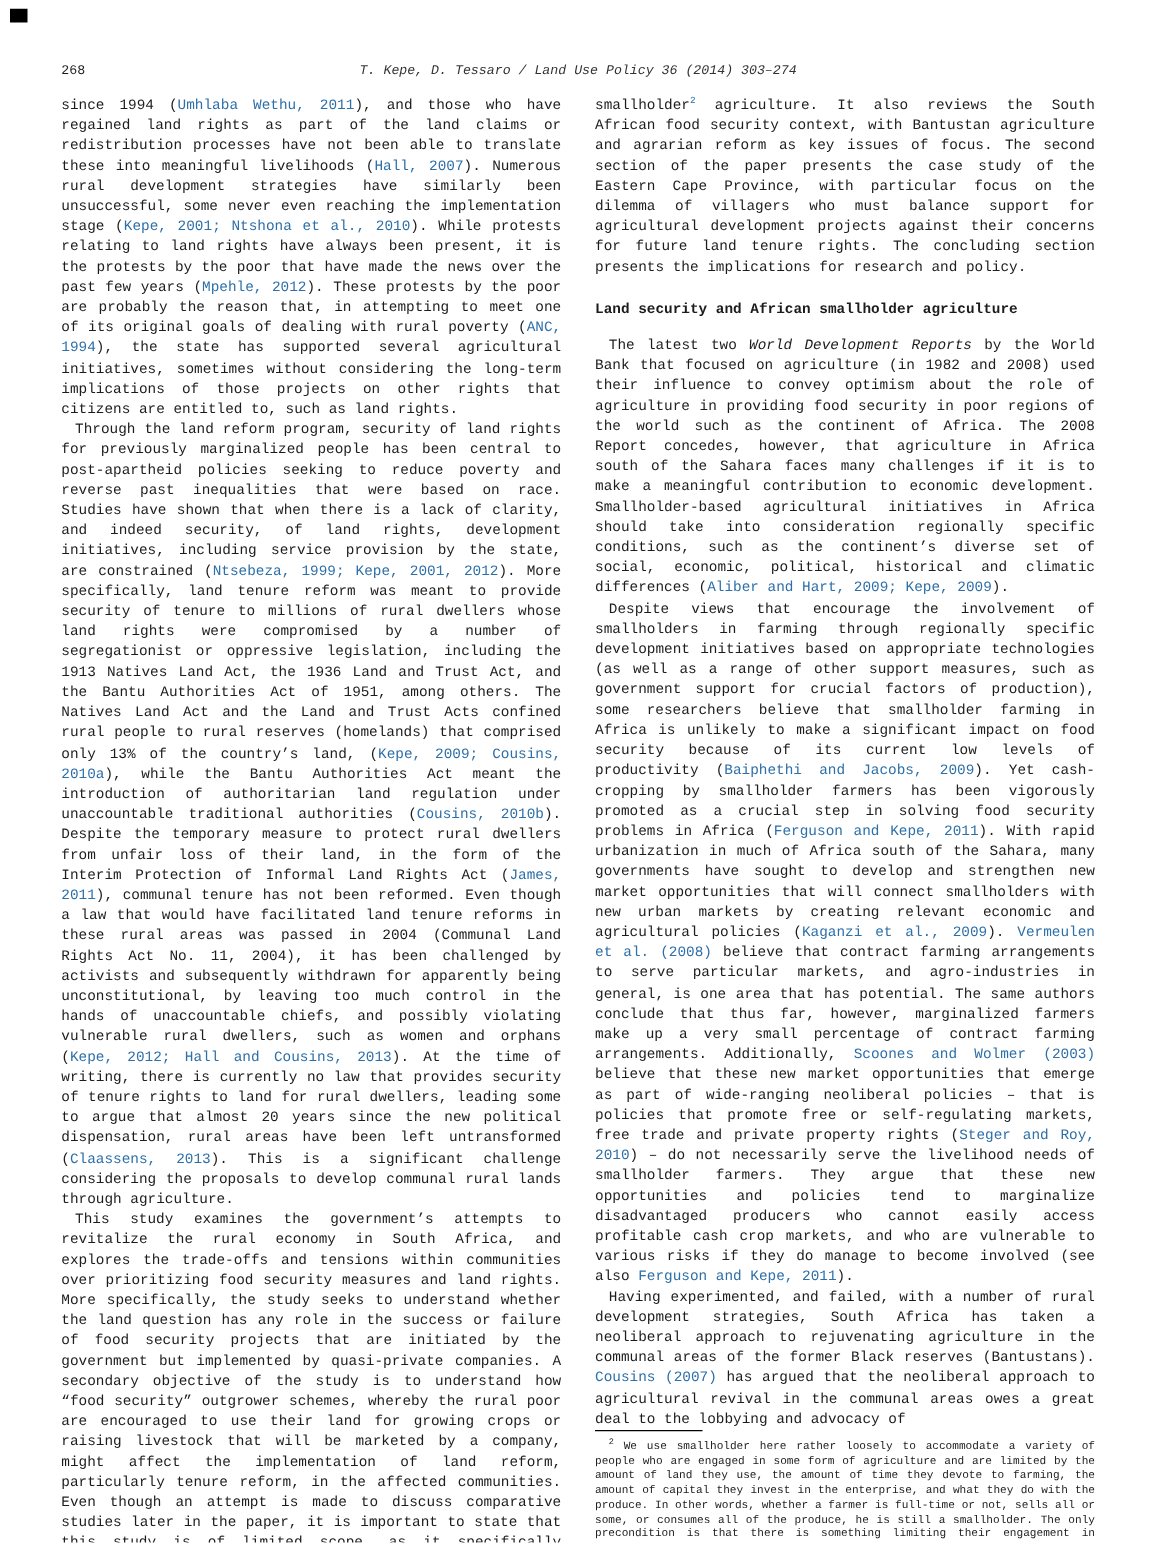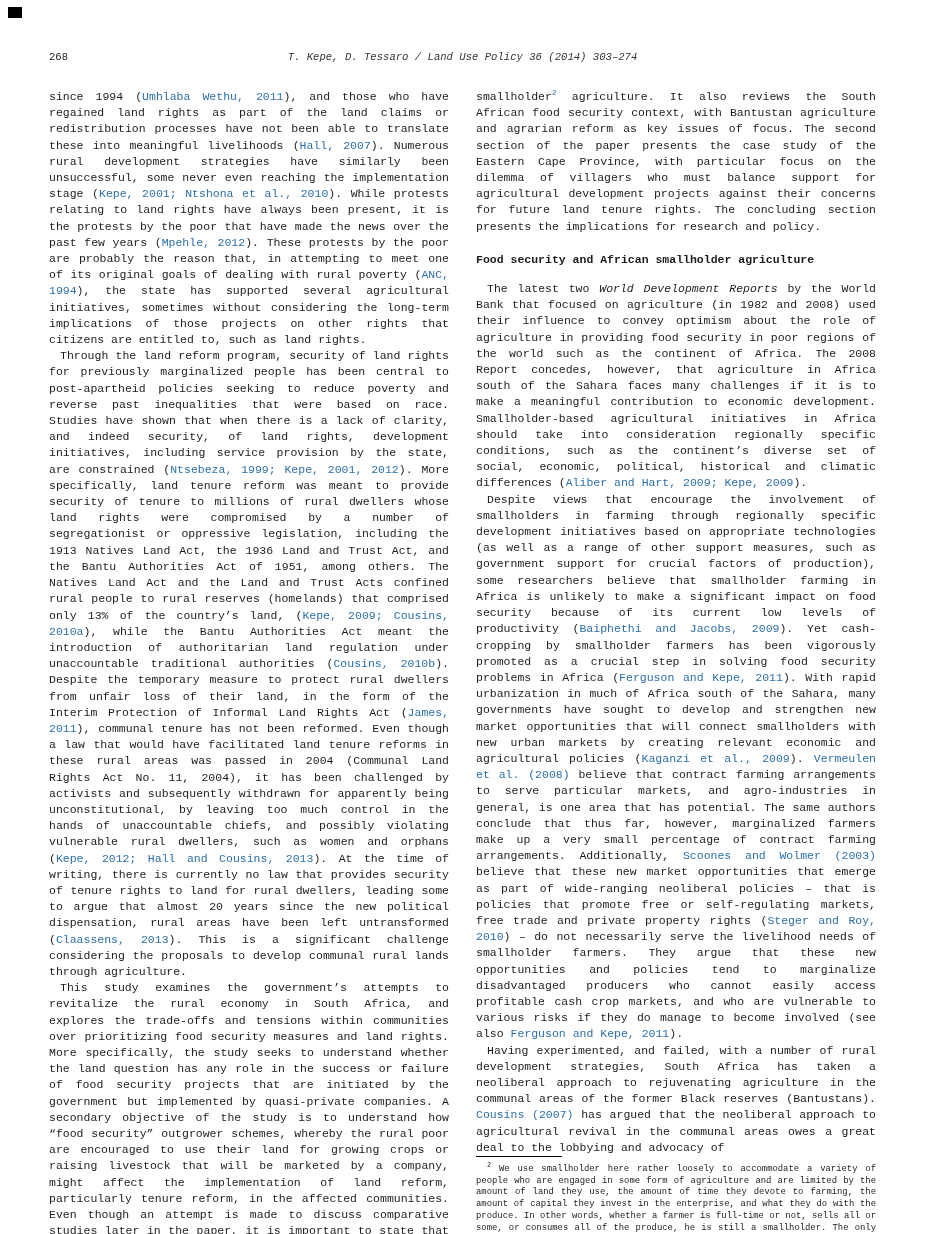--- a/index.html
+++ b/index.html
@@ -5,21 +5,21 @@
   html,body{margin:0;padding:0;}
   body{
     width:926px;height:1234px;background:#ffffff;position:relative;overflow:hidden;
     font-family:"Liberation Serif", serif;color:#1c1c1c;
   }
   .corner-mark{position:absolute;left:8px;top:7px;width:14px;height:11px;background:#000;}
   .sheet{position:absolute;left:49px;top:0;width:827px;font-family:Liberation Mono, monospace;}
   .header{position:relative;margin-top:51px;height:14px;font-size:10.6px;}
   .pagenum{position:absolute;left:0;top:0;}
   .runhead{display:block;text-align:center;font-style:italic;color:#333;}
-  .columns{display:flex;gap:27px;margin-top:24px;height:1080px;align-items:stretch;}
+  .columns{display:flex;gap:27px;margin-top:12px;height:1080px;align-items:stretch;}
   .col{width:400px;text-align:justify;font-size:11.5px;line-height:16.2px;
        -webkit-hyphens:auto;hyphens:auto;}
   .col p{margin:0;text-indent:11px;}
   .col p.noindent{text-indent:0;}
   h2.section{font-size:11.5px;font-weight:bold;margin:17px 0 13px;text-align:left;text-indent:0;}
   .cite{color:var(--link-color,#2d6fa8);}
   sup.fn-ref{color:var(--link-color,#2d6fa8);font-size:7.5px;line-height:0;}
   .ital{font-style:italic;}
   .col-right{display:flex;flex-direction:column;}
   .footnote-block{margin-top:auto;font-size:8.9px;line-height:11.7px;text-align:justify;color:#222;}
@@ -40,21 +40,21 @@
     <div class="columns">
       <div class="col" id="col-left">
           <p class="noindent"><span>since 1994 (</span><span class="cite">Umhlaba Wethu, 2011</span><span>), and those who have regained land rights as part of the land claims or redistribution processes have not been able to translate these into meaningful livelihoods (</span><span class="cite">Hall, 2007</span><span>). Numerous rural development strategies have similarly been unsuccessful, some never even reaching the implementation stage (</span><span class="cite">Kepe, 2001; Ntshona et al., 2010</span><span>). While protests relating to land rights have always been present, it is the protests by the poor that have made the news over the past few years (</span><span class="cite">Mpehle, 2012</span><span>). These protests by the poor are probably the reason that, in attempting to meet one of its original goals of dealing with rural poverty (</span><span class="cite">ANC, 1994</span><span>), the state has supported several agricultural initiatives, sometimes without considering the long-term implications of those projects on other rights that citizens are entitled to, such as land rights.</span></p>
           <p><span>Through the land reform program, security of land rights for previously marginalized people has been central to post-apartheid policies seeking to reduce poverty and reverse past inequalities that were based on race. Studies have shown that when there is a lack of clarity, and indeed security, of land rights, development initiatives, including service provision by the state, are constrained (</span><span class="cite">Ntsebeza, 1999; Kepe, 2001, 2012</span><span>). More specifically, land tenure reform was meant to provide security of tenure to millions of rural dwellers whose land rights were compromised by a number of segregationist or oppressive legislation, including the 1913 Natives Land Act, the 1936 Land and Trust Act, and the Bantu Authorities Act of 1951, among others. The Natives Land Act and the Land and Trust Acts confined rural people to rural reserves (homelands) that comprised only 13% of the country’s land, (</span><span class="cite">Kepe, 2009; Cousins, 2010a</span><span>), while the Bantu Authorities Act meant the introduction of authoritarian land regulation under unaccountable traditional authorities (</span><span class="cite">Cousins, 2010b</span><span>). Despite the temporary measure to protect rural dwellers from unfair loss of their land, in the form of the Interim Protection of Informal Land Rights Act (</span><span class="cite">James, 2011</span><span>), communal tenure has not been reformed. Even though a law that would have facilitated land tenure reforms in these rural areas was passed in 2004 (Communal Land Rights Act No. 11, 2004), it has been challenged by activists and subsequently withdrawn for apparently being unconstitutional, by leaving too much control in the hands of unaccountable chiefs, and possibly violating vulnerable rural dwellers, such as women and orphans (</span><span class="cite">Kepe, 2012; Hall and Cousins, 2013</span><span>). At the time of writing, there is currently no law that provides security of tenure rights to land for rural dwellers, leading some to argue that almost 20 years since the new political dispensation, rural areas have been left untransformed (</span><span class="cite">Claassens, 2013</span><span>). This is a significant challenge considering the proposals to develop communal rural lands through agriculture.</span></p>
           <p><span>This study examines the government’s attempts to revitalize the rural economy in South Africa, and explores the trade-offs and tensions within communities over prioritizing food security measures and land rights. More specifically, the study seeks to understand whether the land question has any role in the success or failure of food security projects that are initiated by the government but implemented by quasi-private companies. A secondary objective of the study is to understand how “food security” outgrower schemes, whereby the rural poor are encouraged to use their land for growing crops or raising livestock that will be marketed by a company, might affect the implementation of land reform, particularly tenure reform, in the affected communities. Even though an attempt is made to discuss comparative studies later in the paper, it is important to state that this study is of limited scope, as it specifically focuses on a rural area of the former Transkei homeland, Eastern Cape.</span></p>
           <p><span>This paper is divided goals three main sections. The first section briefly reviews broader debates about food security and African</span></p>
         </div>
       <div class="col col-right">
         <div id="col-right-body">
             <p class="noindent"><span>smallholder</span><sup class="fn-ref">2</sup><span> agriculture. It also reviews the South African food security context, with Bantustan agriculture and agrarian reform as key issues of focus. The second section of the paper presents the case study of the Eastern Cape Province, with particular focus on the dilemma of villagers who must balance support for agricultural development projects against their concerns for future land tenure rights. The concluding section presents the implications for research and policy.</span></p>
-            <h2 class="section">Food security and African smallholder agriculture</h2>
+            <h2 class="section">Land security and African smallholder agriculture</h2>
             <p><span>The latest two </span><span class="ital">World Development Reports</span><span> by the World Bank that focused on agriculture (in 1982 and 2008) used their influence to convey optimism about the role of agriculture in providing food security in poor regions of the world such as the continent of Africa. The 2008 Report concedes, however, that agriculture in Africa south of the Sahara faces many challenges if it is to make a meaningful contribution to economic development. Smallholder-based agricultural initiatives in Africa should take into consideration regionally specific conditions, such as the continent’s diverse set of social, economic, political, historical and climatic differences (</span><span class="cite">Aliber and Hart, 2009; Kepe, 2009</span><span>).</span></p>
             <p><span>Despite views that encourage the involvement of smallholders in farming through regionally specific development initiatives based on appropriate technologies (as well as a range of other support measures, such as government support for crucial factors of production), some researchers believe that smallholder farming in Africa is unlikely to make a significant impact on food security because of its current low levels of productivity (</span><span class="cite">Baiphethi and Jacobs, 2009</span><span>). Yet cash-cropping by smallholder farmers has been vigorously promoted as a crucial step in solving food security problems in Africa (</span><span class="cite">Ferguson and Kepe, 2011</span><span>). With rapid urbanization in much of Africa south of the Sahara, many governments have sought to develop and strengthen new market opportunities that will connect smallholders with new urban markets by creating relevant economic and agricultural policies (</span><span class="cite">Kaganzi et al., 2009</span><span>). </span><span class="cite">Vermeulen et al. (2008)</span><span> believe that contract farming arrangements to serve particular markets, and agro-industries in general, is one area that has potential. The same authors conclude that thus far, however, marginalized farmers make up a very small percentage of contract farming arrangements. Additionally, </span><span class="cite">Scoones and Wolmer (2003)</span><span> believe that these new market opportunities that emerge as part of wide-ranging neoliberal policies – that is policies that promote free or self-regulating markets, free trade and private property rights (</span><span class="cite">Steger and Roy, 2010</span><span>) – do not necessarily serve the livelihood needs of smallholder farmers. They argue that these new opportunities and policies tend to marginalize disadvantaged producers who cannot easily access profitable cash crop markets, and who are vulnerable to various risks if they do manage to become involved (see also </span><span class="cite">Ferguson and Kepe, 2011</span><span>).</span></p>
             <p><span>Having experimented, and failed, with a number of rural development strategies, South Africa has taken a neoliberal approach to rejuvenating agriculture in the communal areas of the former Black reserves (Bantustans). </span><span class="cite">Cousins (2007)</span><span> has argued that the neoliberal approach to agricultural revival in the communal areas owes a great deal to the lobbying and advocacy of</span></p>
           </div>
         <div class="footnote-block">
           <div class="fn-rule"></div>
           <p class="fn-text"><sup class="fn-mark">2</sup><span id="fn-seg-host"><span> We use smallholder here rather loosely to accommodate a variety of people who are engaged in some form of agriculture and are limited by the amount of land they use, the amount of time they devote to farming, the amount of capital they invest in the enterprise, and what they do with the produce. In other words, whether a farmer is full-time or not, sells all or some, or consumes all of the produce, he is still a smallholder. The only precondition is that there is something limiting their engagement in agriculture. For the purposes of this paper, we do not distinguish between rural people who grow food for subsistence and those who grow food to sell some and consume some. See </span><span class="cite">Cousins (2010a)</span><span> for further discussion.</span></span></p>
         </div>
       </div>
     </div>

